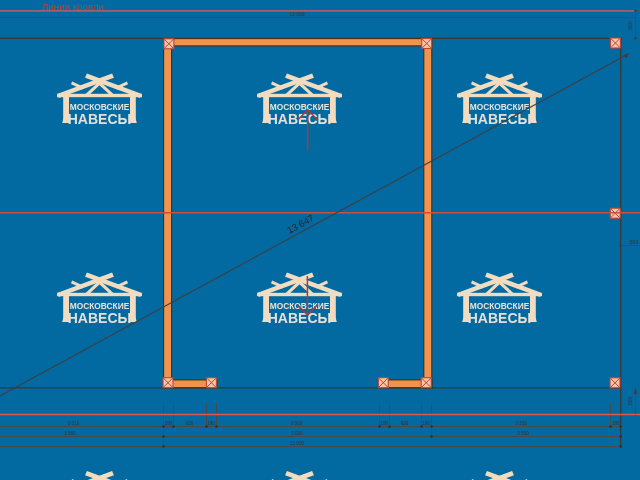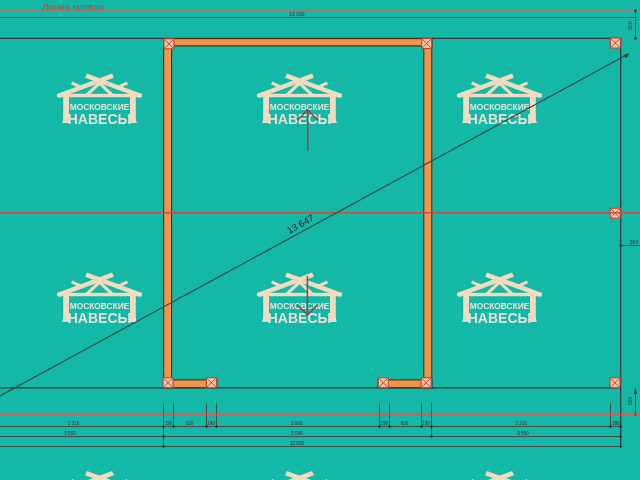--- a/index.html
+++ b/index.html
@@ -1,16 +1,16 @@
 <!DOCTYPE html>
 <html><head>
 <meta charset="utf-8">
 <style>
   html,body{margin:0;padding:0;background:#ffffff;}
-  #page{position:relative;width:640px;height:480px;overflow:hidden;background:#14b8a6;
+  #page{position:relative;width:640px;height:480px;overflow:hidden;background:#0369a1;
         font-family:"Liberation Sans",sans-serif;}
   svg{position:absolute;left:0;top:0;}
 </style>
 </head>
 <body>
 <div id="page">
 <svg width="640" height="480" viewBox="0 0 640 480">
   <defs>
 
     <g id="logo">

